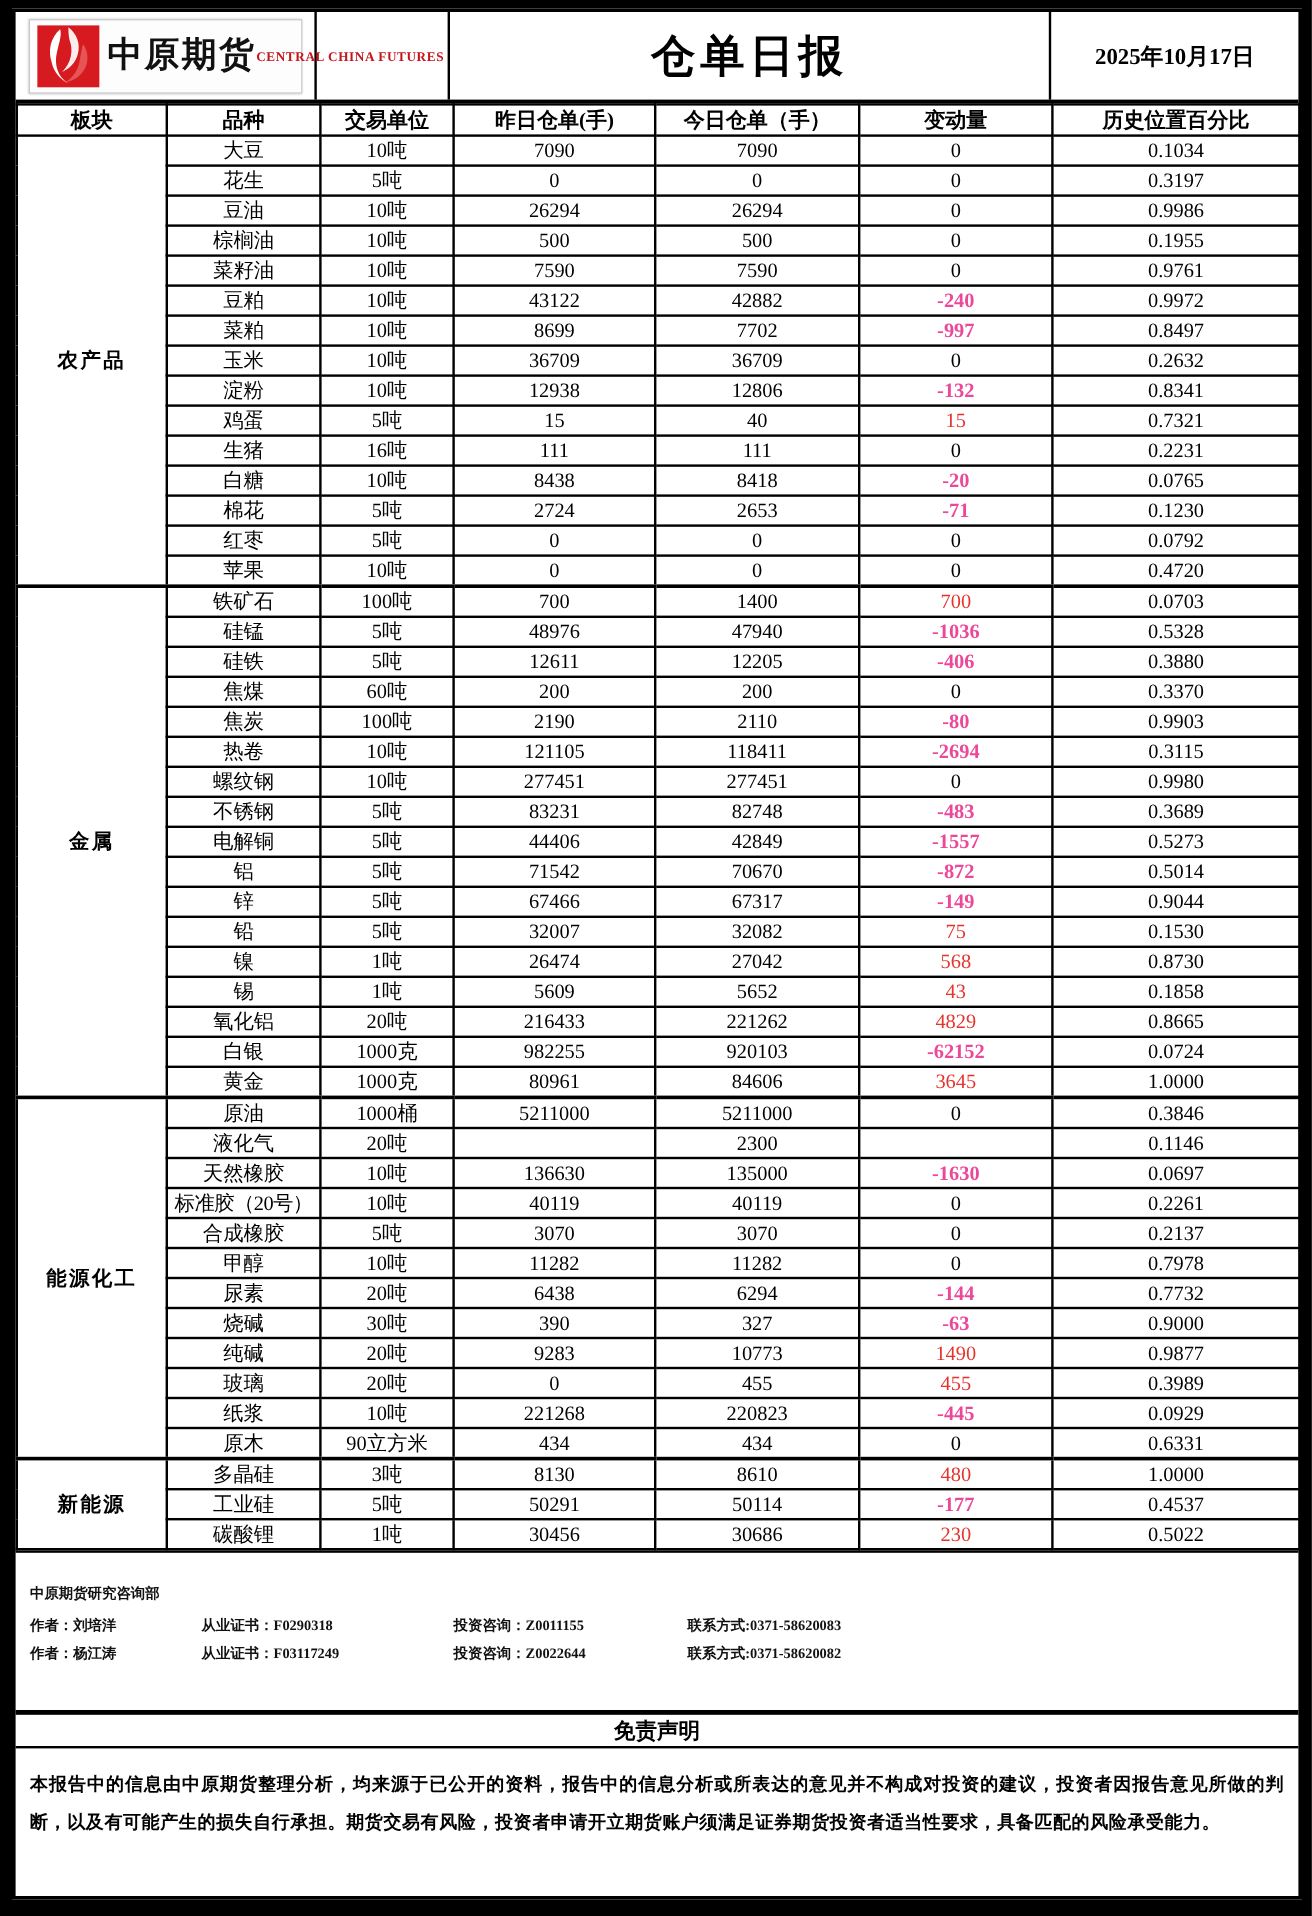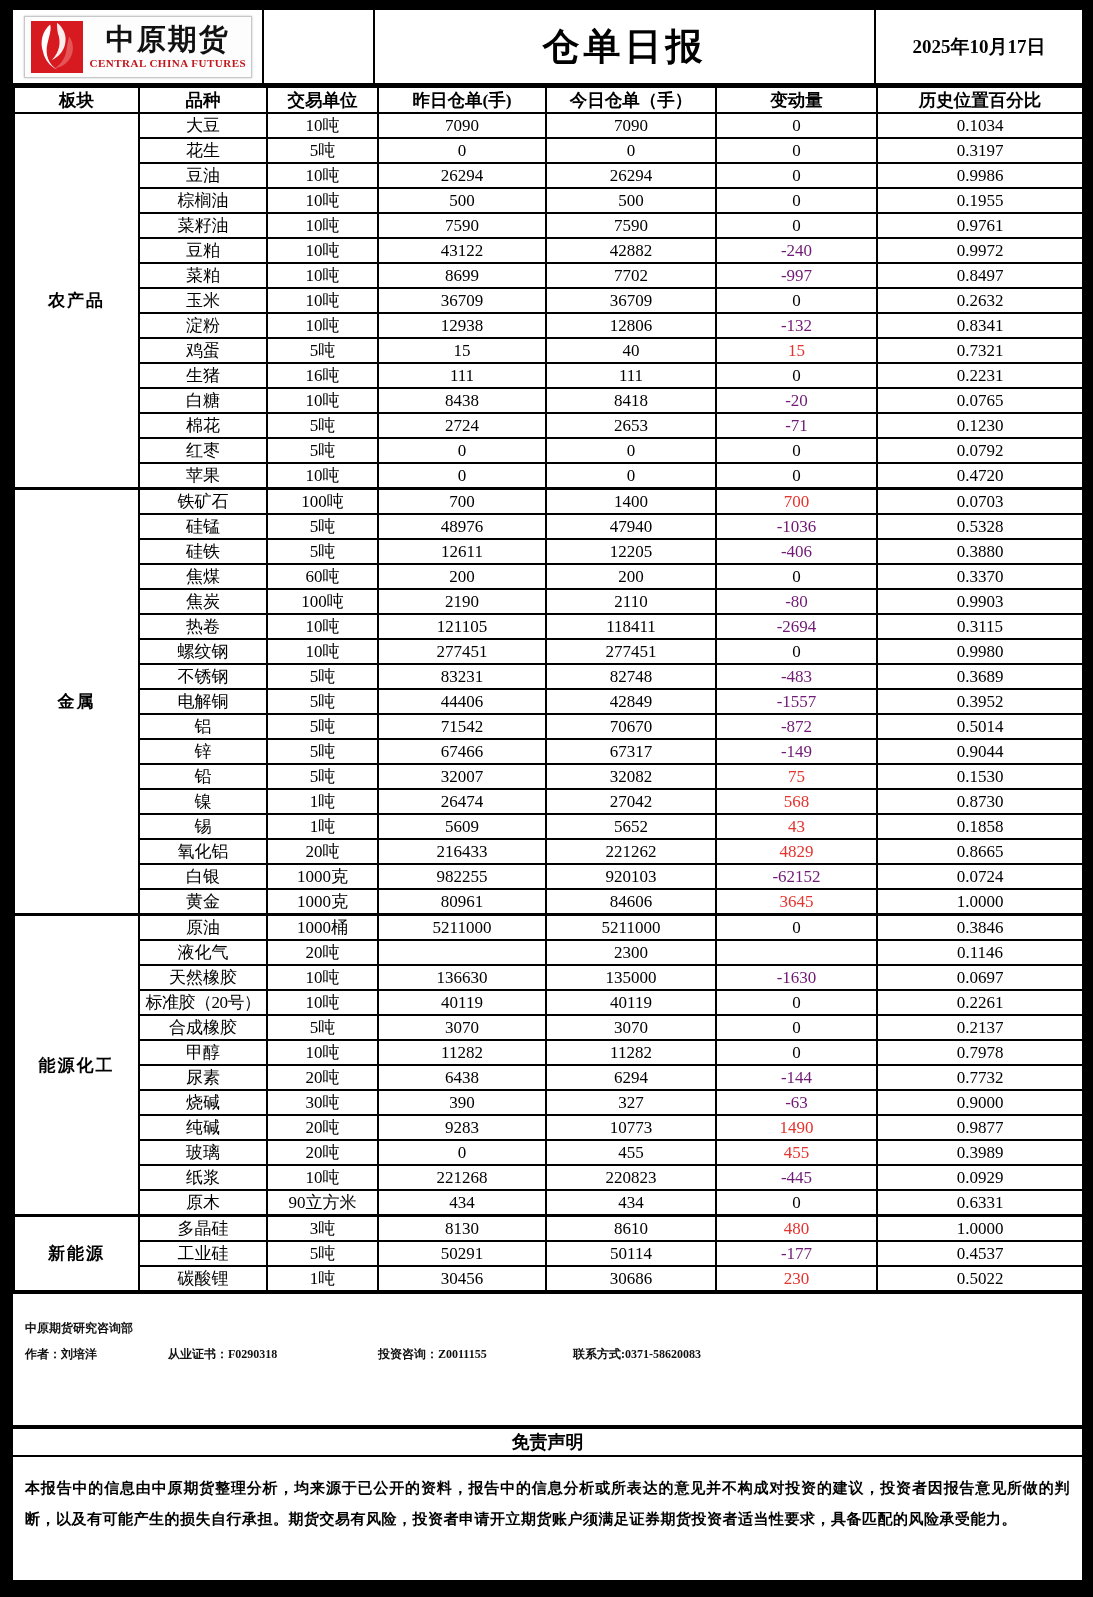--- a/index.html
+++ b/index.html
@@ -10,38 +10,38 @@
     background:#fff; border:3px solid #000;
   }
   
   .title-row { display:flex; height:76px; border-bottom:3px solid #000; }
   .title-row > div { border-right:2px solid #000; display:flex; align-items:center; justify-content:center; }
   .title-row > div:last-child { border-right:none; }
   .logo-cell { width:251px; }
   .logo-box { width:228px; height:62px; background:#fdfdfd; border:1px solid #c8c8c8; box-shadow:0 0 2px rgba(0,0,0,.25);
               display:flex; align-items:center; padding:4px 6px; gap:7px; }
   .logo-mark { width:52px; height:52px; flex:0 0 auto; }
-  .logo-text { display:flex; flex-direction:column; align-items:center; line-height:1; }
+  .logo-text { display:flex; flex-direction:row; align-items:center; line-height:1; }
   .brand-cn { font-size:29px; font-weight:700; color:#111; letter-spacing:2px; white-space:nowrap; }
   .brand-en { font-size:11px; font-weight:700; color:#c3161c; letter-spacing:.5px; margin-top:4px; white-space:nowrap; }
   .gap-cell { width:111px; }
   .title-cell { width:501px; }
   .report-title { font-size:37px; font-weight:700; color:#000; letter-spacing:4px; }
   .date-cell { width:206px; font-size:19px; font-weight:600; }
   
   table.main { width:100%; border-collapse:collapse; table-layout:fixed; }
   table.main th, table.main td {
     border:2px solid #000; text-align:center; vertical-align:middle;
     height:23.7px; font-size:17px; overflow:hidden; white-space:nowrap; padding:0;
   }
   table.main thead th { font-size:17.5px; font-weight:600; height:24px; border-bottom:2px solid #000; }
   td.sector { font-size:18px; letter-spacing:2px; font-weight:600; }
   td.num { font-size:17px; }
   td.pos { color:#e4342e; }
-  td.neg { color:#701a75; }
+  td.neg { color:#ec4899;font-weight:bold; }
   tr.section-start td { border-top:3px solid #000; }
   td.long { font-size:14.5px; letter-spacing:-0.5px; }
   
   .info-block { height:133px; border-top:2px solid #000; padding:26px 12px 0 12px;
                 font-weight:700; font-size:12px; color:#111; }
   .dept-line { margin-bottom:9px; }
   .author-line { display:flex; margin-bottom:7px; }
   .author-line span:nth-child(1){ width:143px; }
   .author-line span:nth-child(2){ width:210px; }
   .author-line span:nth-child(3){ width:195px; }
@@ -286,21 +286,21 @@
           <td class="num">82748</td>
           <td class="num neg">-483</td>
           <td class="num">0.3689</td>
         </tr>
         <tr>
           <td>电解铜</td>
           <td>5吨</td>
           <td class="num">44406</td>
           <td class="num">42849</td>
           <td class="num neg">-1557</td>
-          <td class="num">0.3952</td>
+          <td class="num">0.5273</td>
         </tr>
         <tr>
           <td>铝</td>
           <td>5吨</td>
           <td class="num">71542</td>
           <td class="num">70670</td>
           <td class="num neg">-872</td>
           <td class="num">0.5014</td>
         </tr>
         <tr>
@@ -485,18 +485,24 @@
   </table>
 
   <div class="info-block">
     <div class="dept-line">中原期货研究咨询部</div>
     <div class="author-line">
       <span>作者：刘培洋</span>
       <span>从业证书：F0290318</span>
       <span>投资咨询：Z0011155</span>
       <span>联系方式:0371-58620083</span>
     </div>
+    <div class="author-line">
+      <span>作者：杨江涛</span>
+      <span>从业证书：F03117249</span>
+      <span>投资咨询：Z0022644</span>
+      <span>联系方式:0371-58620082</span>
+    </div>
   </div>
 
   <div class="disc-title-row">免责声明</div>
   <div class="disc-body">本报告中的信息由中原期货整理分析，均来源于已公开的资料，报告中的信息分析或所表达的意见并不构成对投资的建议，投资者因报告意见所做的判断，以及有可能产生的损失自行承担。期货交易有风险，投资者申请开立期货账户须满足证券期货投资者适当性要求，具备匹配的风险承受能力。</div>
 
 </div>
 
 </body></html>

